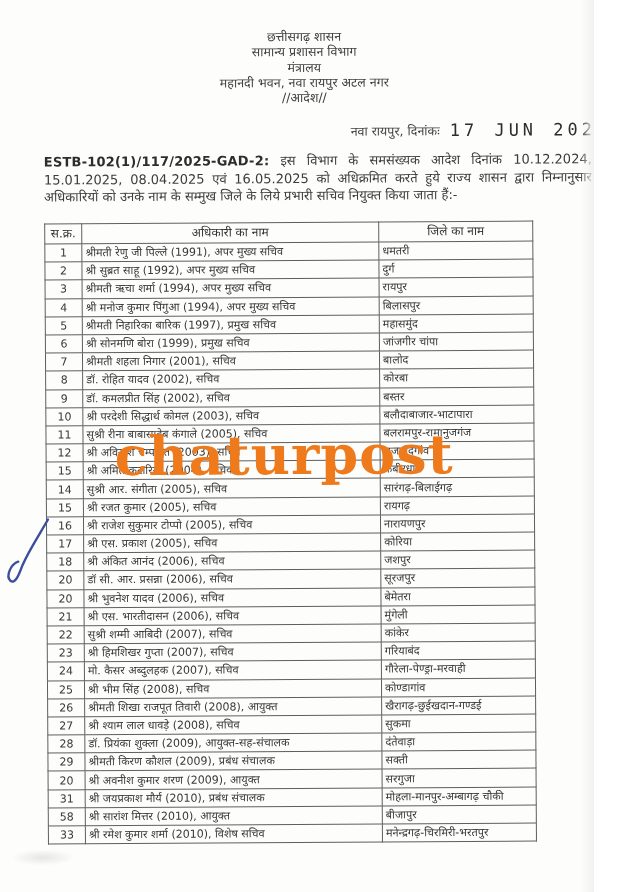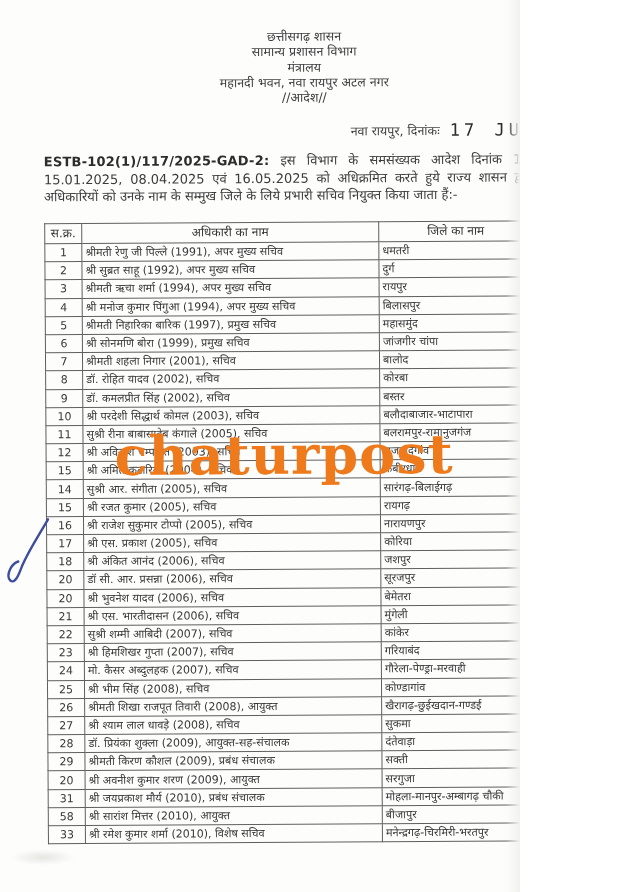--- a/index.html
+++ b/index.html
@@ -1,17 +1,17 @@
 <!DOCTYPE html>
 <html><head>
 <meta charset="utf-8">
 <style>
   html,body{margin:0;padding:0;background:#ffffff;}
   .page{
-    position:relative;width:520px;height:892px;background:#fdfdfc;overflow:hidden;
+    position:relative;width:594px;height:892px;background:#fdfdfc;overflow:hidden;
     font-family:"DejaVu Sans",sans-serif;color:#3d3d3d;
   }
   .content{position:absolute;inset:0;transform:rotate(-0.35deg);transform-origin:50% 40%;}
 
   .doc-header{position:absolute;top:29px;left:0;width:612px;text-align:center;
     font-size:12.5px;line-height:15.3px;color:#3e3e3e;}
   .doc-header div{white-space:nowrap;}
 
   .dateline{position:absolute;top:120px;left:352px;font-size:12.5px;color:#3e3e3e;white-space:nowrap;}
   .stamp{display:inline-block;margin-left:10px;font-family:"DejaVu Sans Mono",monospace;

